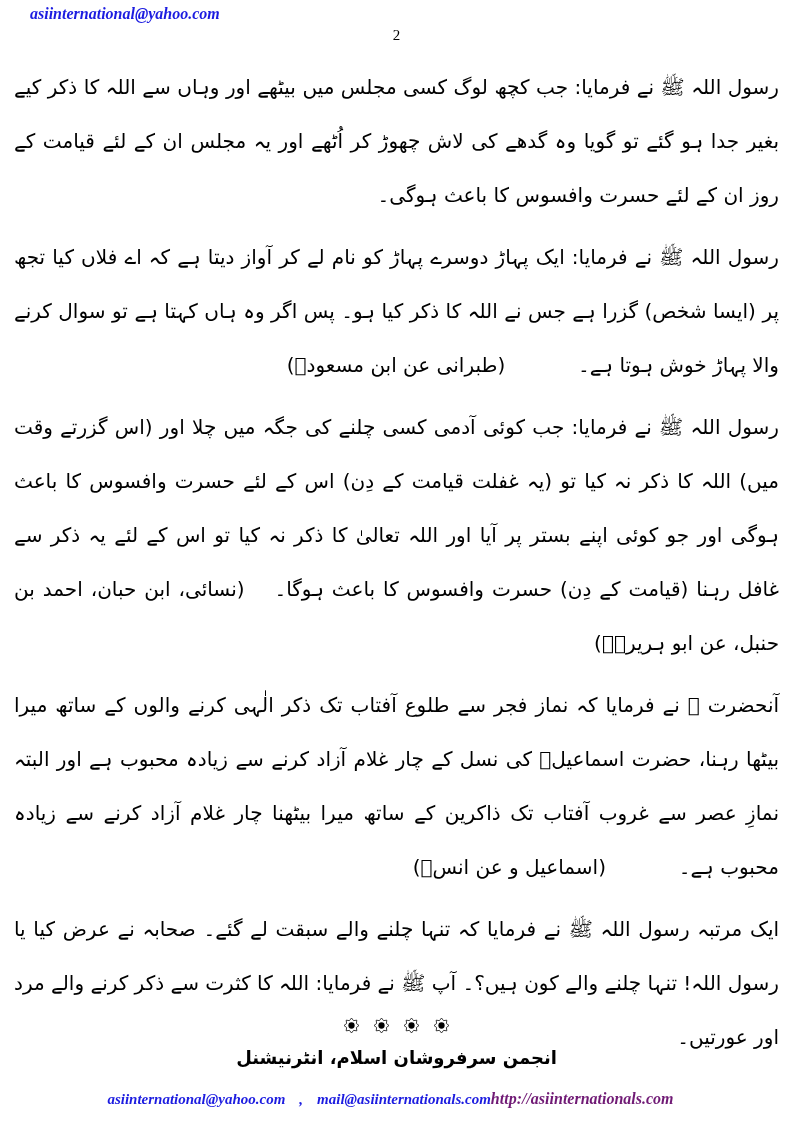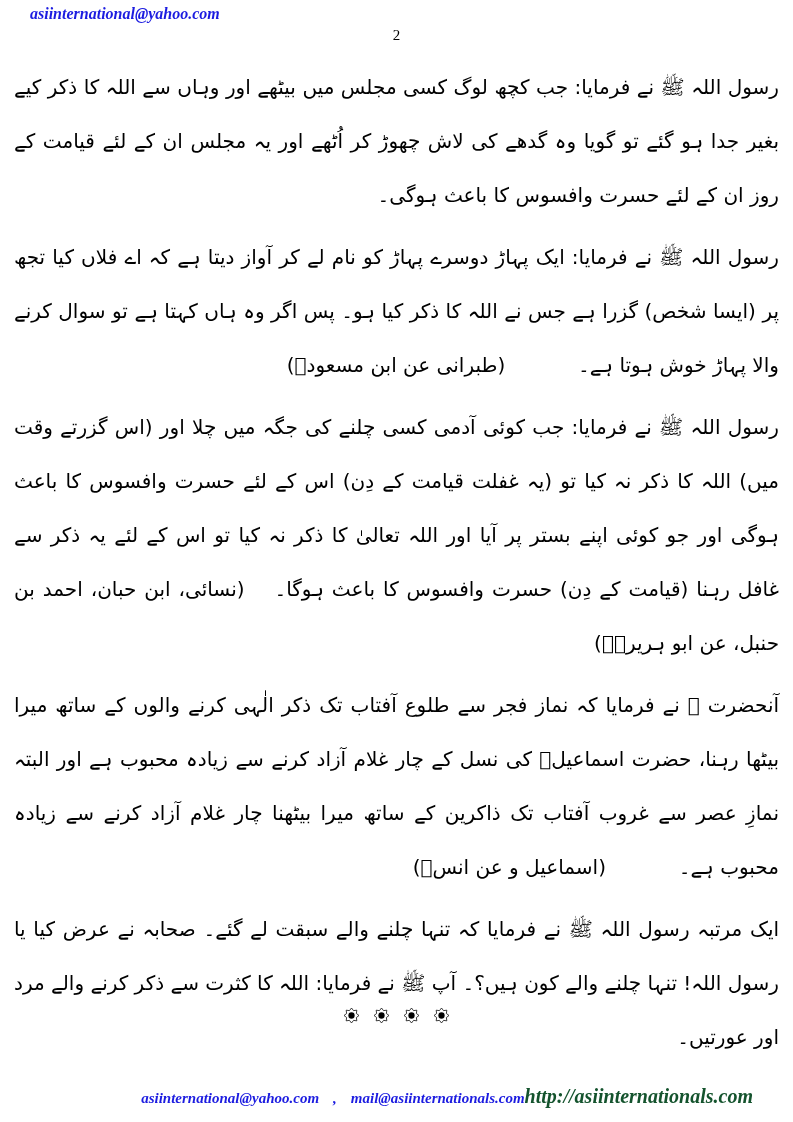--- a/index.html
+++ b/index.html
@@ -31,30 +31,30 @@
   
   .footer{position:absolute;left:0;right:0;bottom:8px;}
   .ornament-row{text-align:center;height:20px;line-height:20px;}
   .ornament-row .star{display:inline-block;margin:0 5px;vertical-align:middle;}
   .org-name{
     text-align:center;margin-top:10px;
     font-size:18px;font-weight:bold;direction:rtl;
   }
   .footer-links{
     margin-top:22px;padding:0 40px 6px 28px;
-    display:flex;justify-content:flex-end;align-items:baseline;
+    display:flex;justify-content:center;align-items:baseline;
   }
   .footer-emails{
     font-family:"Liberation Serif",serif;font-style:italic;font-weight:bold;
     font-size:15px;color:#1c1ce0;
   }
   .footer-emails .sep{padding:0 14px;}
   .site-url{
     font-family:"Liberation Serif",serif;font-style:italic;font-weight:bold;
-    font-size:20px;color:#14532d;text-decoration:none;margin-top:36px;
+    font-size:16px;color:#701a75;text-decoration:none;
   }
 </style>
 </head>
 <body>
 
 <div class="top-email">asiinternational@yahoo.com</div>
 <div class="page-num">2</div>
 
 <div class="body-text">
 
@@ -103,20 +103,21 @@
     <span class="star"><svg width="15" height="15" viewBox="0 0 20 20">
           <polygon points="20,10 16.5,12.7 17.1,17.1 12.7,16.5 10,20 7.3,16.5 2.9,17.1 3.5,12.7 0,10 3.5,7.3 2.9,2.9 7.3,3.5 10,0 12.7,3.5 17.1,2.9 16.5,7.3" fill="#ffffff" stroke="#000000" stroke-width="1"></polygon>
           <circle cx="10" cy="10" r="4.2" fill="#000000"></circle>
         </svg></span>
     <span class="star"><svg width="15" height="15" viewBox="0 0 20 20">
           <polygon points="20,10 16.5,12.7 17.1,17.1 12.7,16.5 10,20 7.3,16.5 2.9,17.1 3.5,12.7 0,10 3.5,7.3 2.9,2.9 7.3,3.5 10,0 12.7,3.5 17.1,2.9 16.5,7.3" fill="#ffffff" stroke="#000000" stroke-width="1"></polygon>
           <circle cx="10" cy="10" r="4.2" fill="#000000"></circle>
         </svg></span>
   </div>
 
+  <div class="org-name">انجمن سرفروشان اسلام، انٹرنیشنل</div>
 
   <div class="footer-links">
     <div class="footer-emails">
       <span>asiinternational@yahoo.com</span><span class="sep">,</span><span>mail@asiinternationals.com</span>
     </div>
     <div class="site-url">http://asiinternationals.com</div>
   </div>
 
 </div>
 

